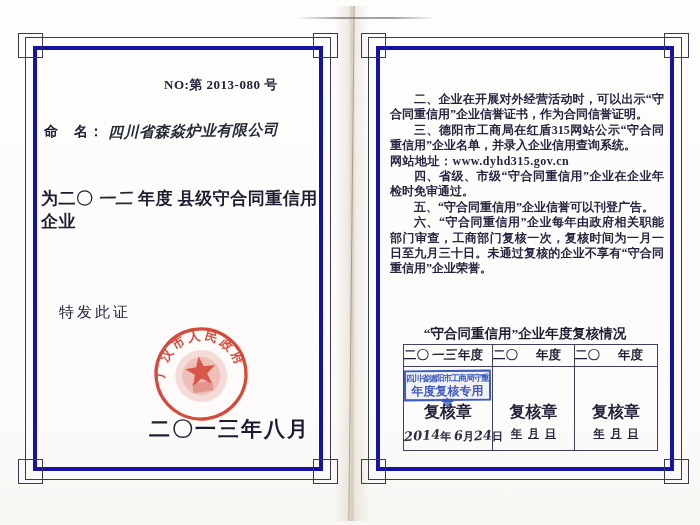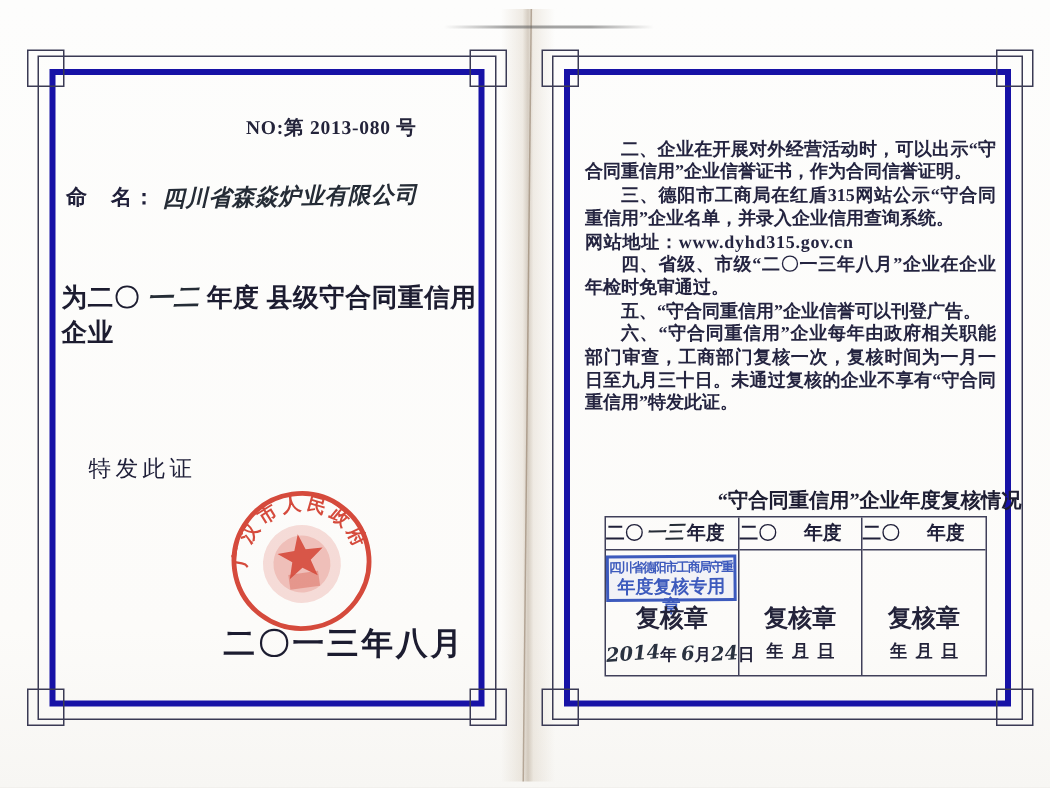--- a/index.html
+++ b/index.html
@@ -60,21 +60,21 @@
   .seal { position:absolute; left:125px; top:286px; width:100px; height:100px;
     transform:rotate(-8deg); opacity:0.92; z-index:5; }
 
   
   .notice-title { position:absolute; left:0; top:30px; width:100%; text-align:center;
     font-size:14.5px; font-weight:bold; color:#1d1d32; letter-spacing:2px; }
   .notice-body { position:absolute; left:21px; top:54px; width:274px; color:#242440; }
   .notice-body p { font-size:12px; line-height:15.4px; text-align:justify;
     text-indent:2em; font-weight:600; }
   .notice-body p.no-indent { text-indent:0; letter-spacing:0.5px; }
-  .review-title { position:absolute; left:0; top:287px; width:100%; text-align:right;
+  .review-title { position:absolute; left:0; top:287px; width:100%; text-align:center;
     font-size:13.5px; font-weight:bold; color:#1d1d32; }
   .review-table { position:absolute; left:34px; top:306px; width:255px; height:107px;
     border:1.5px solid #40405a; display:flex; }
   .rt-col { position:relative; border-right:1.5px solid #40405a; }
   .rt-col:last-child { border-right:none; }
   .rt-col.c0 { width:89px; } .rt-col.c1 { width:82px; } .rt-col.c2 { flex:1; }
   .rt-head { height:22px; border-bottom:1.5px solid #40405a; display:flex;
     align-items:center; font-size:12.5px; font-weight:bold;
     color:#20203a; gap:2px; }
   .rt-head .gap { display:inline-block; min-width:14px; }
@@ -151,23 +151,23 @@
     <div class="csq tl"></div>
     <div class="csq tr"></div>
     <div class="csq bl"></div>
     <div class="csq br"></div>
 
 
     <div class="notice-body">
       <p>二、企业在开展对外经营活动时，可以出示“守合同重信用”企业信誉证书，作为合同信誉证明。</p>
       <p>三、德阳市工商局在红盾315网站公示“守合同重信用”企业名单，并录入企业信用查询系统。</p>
       <p class="no-indent">网站地址：www.dyhd315.gov.cn</p>
-      <p>四、省级、市级“二〇一三年八月”企业在企业年检时免审通过。</p>
+      <p>四、省级、市级“守合同重信用”企业在企业年检时免审通过。</p>
       <p>五、“守合同重信用”企业信誉可以刊登广告。</p>
-      <p>六、“守合同重信用”企业每年由政府相关职能部门审查，工商部门复核一次，复核时间为一月一日至九月三十日。未通过复核的企业不享有“守合同重信用”特发此证。</p>
+      <p>六、“守合同重信用”企业每年由政府相关职能部门审查，工商部门复核一次，复核时间为一月一日至九月三十日。未通过复核的企业不享有“守合同重信用”企业荣誉。</p>
     </div>
 
     <div class="review-title">“守合同重信用”企业年度复核情况</div>
 
     <div class="review-table">
 
       <div class="rt-col c0">
         <div class="rt-head">
           <span>二〇</span>
             <span class="hand">一三</span>

